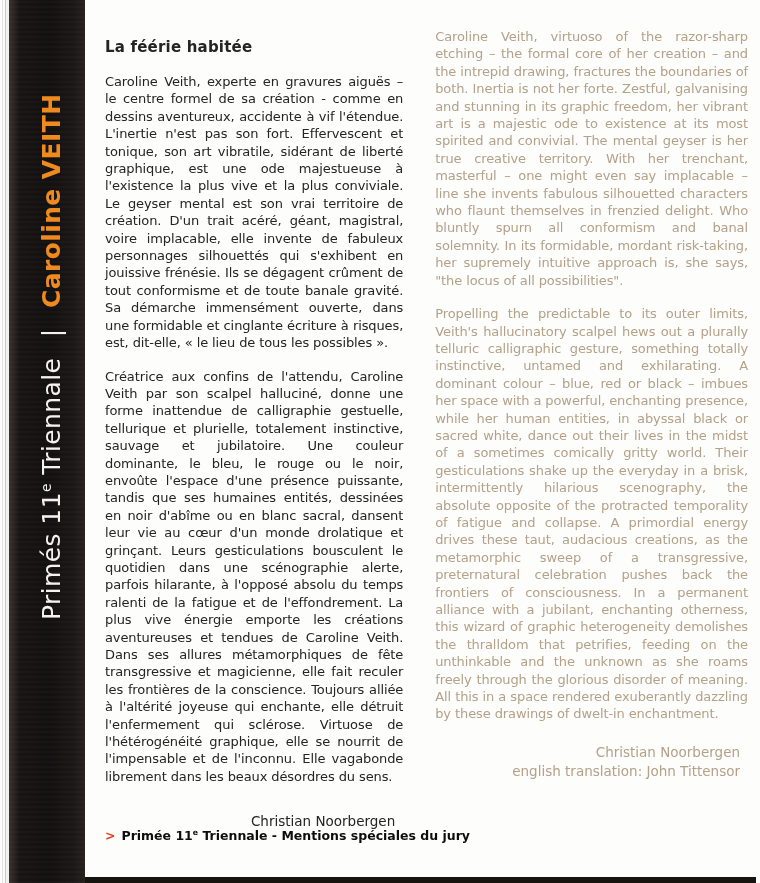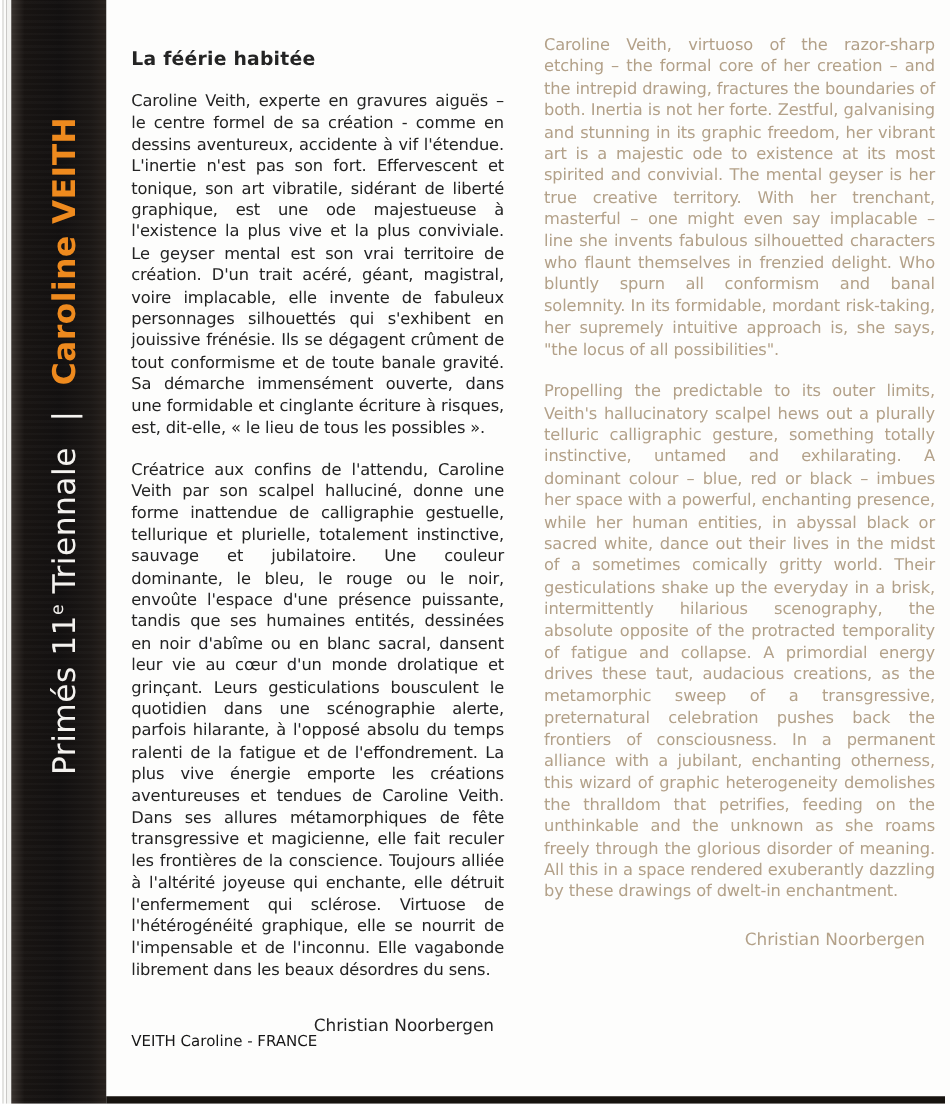--- a/index.html
+++ b/index.html
@@ -88,22 +88,25 @@
     <p>Caroline Veith, experte en gravures aiguës – le centre formel de sa création - comme en dessins aventureux, accidente à vif l'étendue. L'inertie n'est pas son fort. Effervescent et tonique, son art vibratile, sidérant de liberté graphique, est une ode majestueuse à l'existence la plus vive et la plus conviviale. Le geyser mental est son vrai territoire de création. D'un trait acéré, géant, magistral, voire implacable, elle invente de fabuleux personnages silhouettés qui s'exhibent en jouissive frénésie. Ils se dégagent crûment de tout conformisme et de toute banale gravité. Sa démarche immensément ouverte, dans une formidable et cinglante écriture à risques, est, dit-elle, « le lieu de tous les possibles ».</p>
     <p class="p-tight">Créatrice aux confins de l'attendu, Caroline Veith par son scalpel halluciné, donne une forme inattendue de calligraphie gestuelle, tellurique et plurielle, totalement instinctive, sauvage et jubilatoire. Une couleur dominante, le bleu, le rouge ou le noir, envoûte l'espace d'une présence puissante, tandis que ses humaines entités, dessinées en noir d'abîme ou en blanc sacral, dansent leur vie au cœur d'un monde drolatique et grinçant. Leurs gesticulations bousculent le quotidien dans une scénographie alerte, parfois hilarante, à l'opposé absolu du temps ralenti de la fatigue et de l'effondrement. La plus vive énergie emporte les créations aventureuses et tendues de Caroline Veith. Dans ses allures métamorphiques de fête transgressive et magicienne, elle fait reculer les frontières de la conscience. Toujours alliée à l'altérité joyeuse qui enchante, elle détruit l'enfermement qui sclérose. Virtuose de l'hétérogénéité graphique, elle se nourrit de l'impensable et de l'inconnu. Elle vagabonde librement dans les beaux désordres du sens.</p>
     <div class="sig">Christian Noorbergen</div>
   </div>
 
   <div class="col col-en">
     <p>Caroline Veith, virtuoso of the razor-sharp etching – the formal core of her creation – and the intrepid drawing, fractures the boundaries of both. Inertia is not her forte. Zestful, galvanising and stunning in its graphic freedom, her vibrant art is a majestic ode to existence at its most spirited and convivial. The mental geyser is her true creative territory. With her trenchant, masterful – one might even say implacable – line she invents fabulous silhouetted characters who flaunt themselves in frenzied delight. Who bluntly spurn all conformism and banal solemnity. In its formidable, mordant risk-taking, her supremely intuitive approach is, she says, "the locus of all possibilities".</p>
     <p class="p-tight">Propelling the predictable to its outer limits, Veith's hallucinatory scalpel hews out a plurally telluric calligraphic gesture, something totally instinctive, untamed and exhilarating. A dominant colour – blue, red or black – imbues her space with a powerful, enchanting presence, while her human entities, in abyssal black or sacred white, dance out their lives in the midst of a sometimes comically gritty world. Their gesticulations shake up the everyday in a brisk, intermittently hilarious scenography, the absolute opposite of the protracted temporality of fatigue and collapse. A primordial energy drives these taut, audacious creations, as the metamorphic sweep of a transgressive, preternatural celebration pushes back the frontiers of consciousness. In a permanent alliance with a jubilant, enchanting otherness, this wizard of graphic heterogeneity demolishes the thralldom that petrifies, feeding on the unthinkable and the unknown as she roams freely through the glorious disorder of meaning. All this in a space rendered exuberantly dazzling by these drawings of dwelt-in enchantment.</p>
     <div class="sig en-sig">
       <div>Christian Noorbergen</div>
+      <div>english translation: John Tittensor</div>
     </div>
   </div>
 
 </div>
 
 <div class="footer">
-  <div>VEITH Caroline - FRANCE</div>
+  <div class="footer-title">
+    <span class="arrow">&gt;</span><span>Primée 11</span><sup>e</sup><span> Triennale - Mentions spéciales du jury</span>
+  </div>
 </div>
 
 <div class="bottom-edge"></div>
 
 </body></html>

